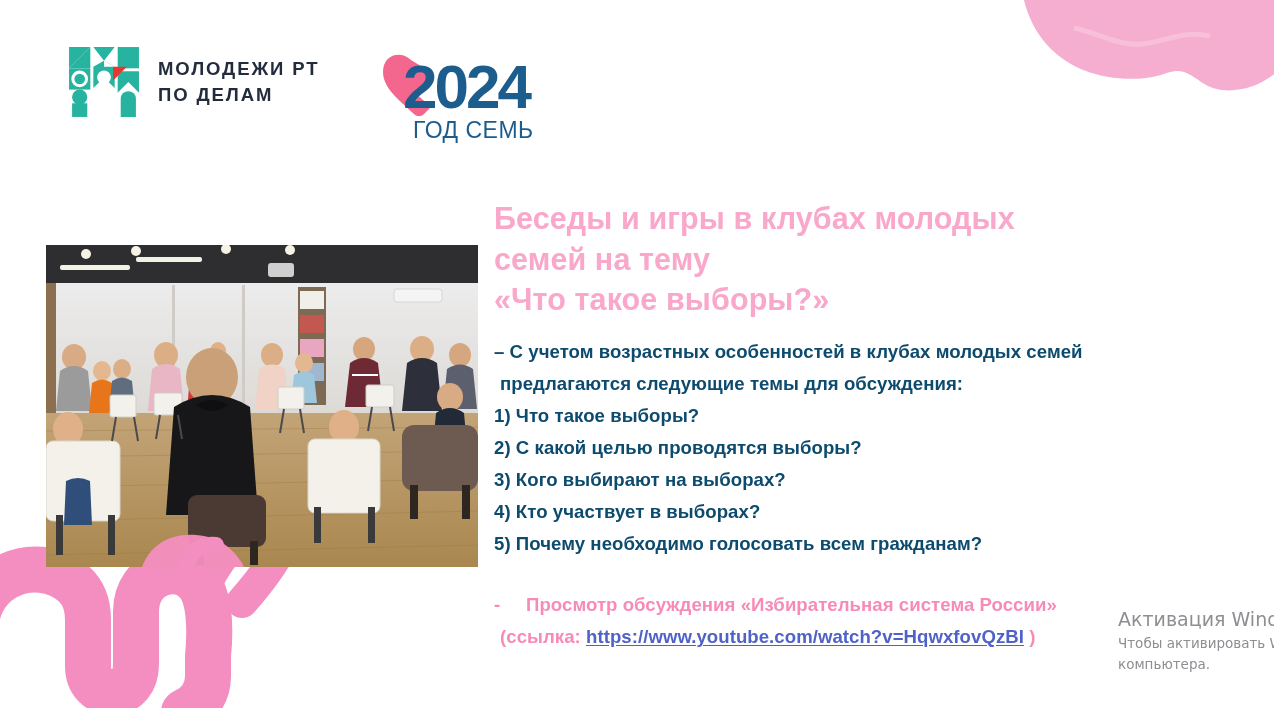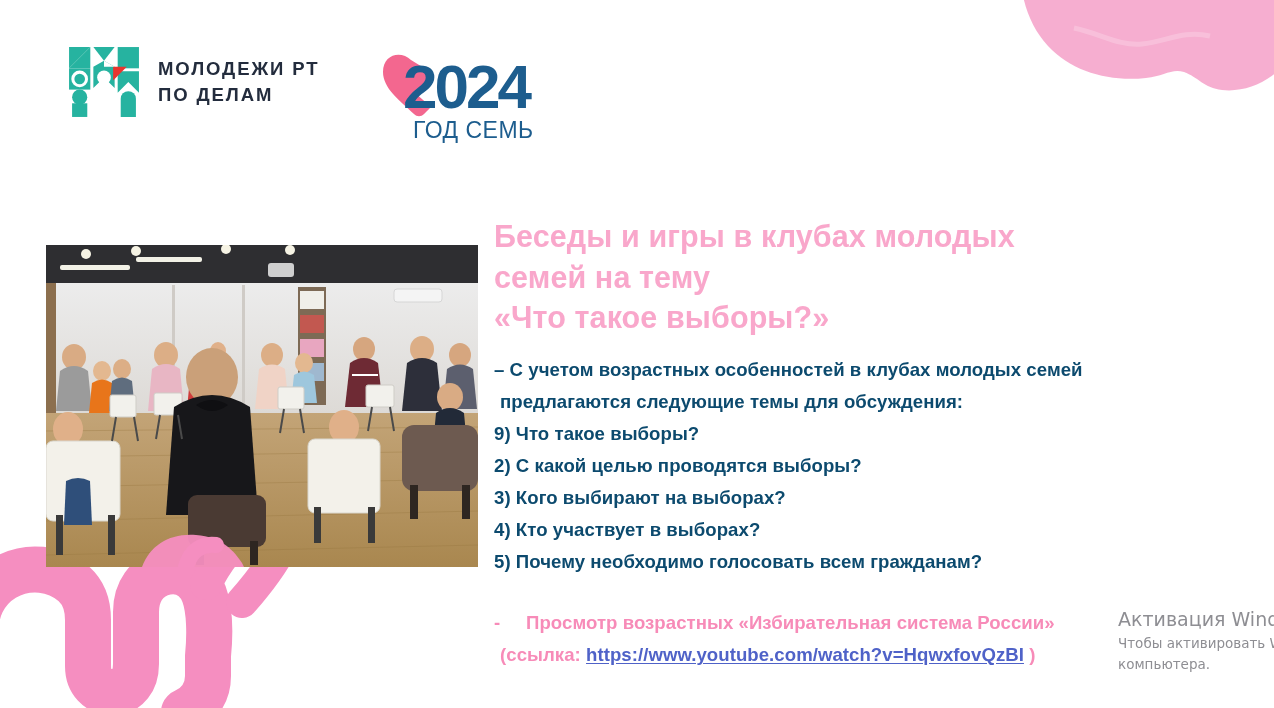--- a/index.html
+++ b/index.html
@@ -84,21 +84,21 @@
   .photo svg {
     display: block;
     width: 100%;
     height: 100%;
   }
 
   
   .content {
     position: absolute;
     left: 494px;
-    top: 216px;
+    top: 198px;
     width: 700px;
   }
   .title {
     color: #f9a7cb;
     font-size: 30.5px;
     font-weight: 700;
     line-height: 1.33;
     letter-spacing: 0.1px;
     margin: 0;
     white-space: pre-line;
@@ -358,30 +358,30 @@
 
   <div class="content">
 
     <h1 class="title">Беседы и игры в клубах молодых
 семей на тему
 «Что такое выборы?»</h1>
 
     <div class="body-block">
       <div class="body-line">– С учетом возрастных особенностей в клубах молодых семей</div>
       <div class="body-line indent">предлагаются следующие темы для обсуждения:</div>
-      <div class="body-line">9) Что такое выборы?</div>
+      <div class="body-line">1) Что такое выборы?</div>
       <div class="body-line">2) С какой целью проводятся выборы?</div>
       <div class="body-line">3) Кого выбирают на выборах?</div>
       <div class="body-line">4) Кто участвует в выборах?</div>
       <div class="body-line">5) Почему необходимо голосовать всем гражданам?</div>
     </div>
 
     <div class="link-block">
       <div class="body-line">
-        <span class="dash-lead">-</span><span>Просмотр возрастных «Избирательная система России»</span>
+        <span class="dash-lead">-</span><span>Просмотр обсуждения «Избирательная система России»</span>
       </div>
       <div class="body-line indent">
         <span>(ссылка: </span><a class="link-url" href="#">https://www.youtube.com/watch?v=HqwxfovQzBI</a><span> )</span>
       </div>
     </div>
   </div>
 
   <div class="wm">
     <div class="wm-title">Активация Windo</div>
     <div class="wm-sub">Чтобы активировать W</div>

